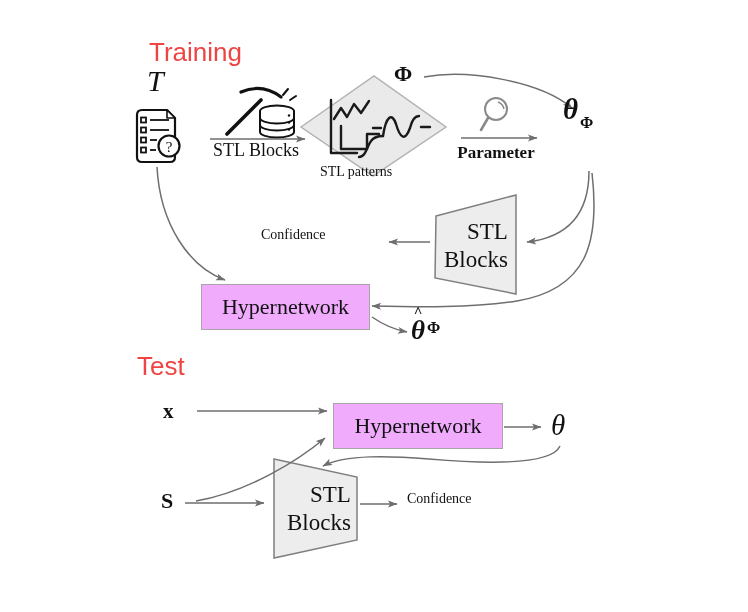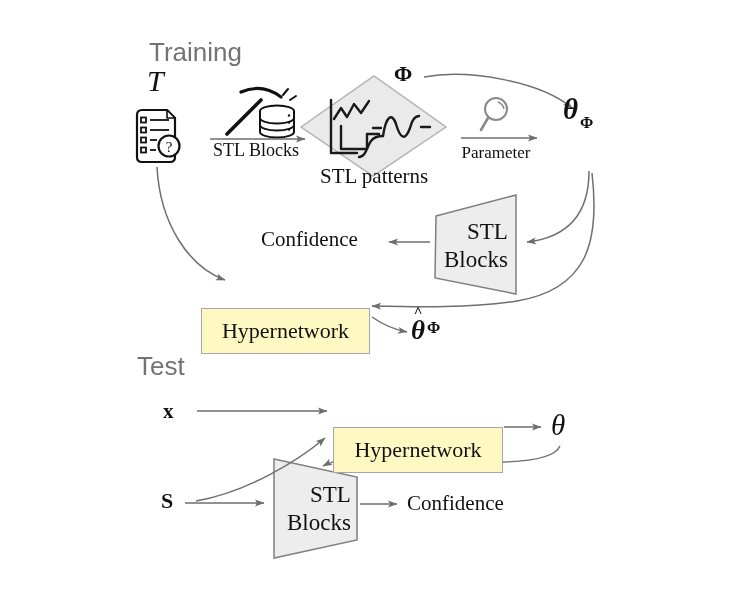--- a/index.html
+++ b/index.html
@@ -1,28 +1,28 @@
 <!DOCTYPE html>
 <html><head>
 <meta charset="utf-8">
 <style>
   html,body{margin:0;padding:0;background:#fff;}
   .canvas{position:relative;width:748px;height:612px;background:#ffffff;overflow:hidden;
           font-family:"Liberation Serif","DejaVu Serif",serif;color:#111;}
   .abs{position:absolute;white-space:nowrap;}
   .sans{font-family:"Liberation Sans","DejaVu Sans",sans-serif;}
   .serif{font-family:"Liberation Serif","DejaVu Serif",serif;}
-  .title{font-size:26px;color:#737373;}
-  .lbl{font-size:21px;}
-  .small{font-size:17px;line-height:22px;text-align:center;}
+  .title{font-size:26px;color:#ef4444;}
+  .lbl{font-size:14px;}
+  .small{font-size:17px;line-height:22px;text-align:center;font-weight:bold;}
   .bold{font-weight:bold;}
   .ital{font-style:italic;}
   svg{position:absolute;left:0;top:0;}
-  .box{position:absolute;background:#fef9c3;border:1.5px solid #a6a6a6;
-       display:flex;align-items:center;justify-content:center;font-size:22px;margin-top:24px;}
+  .box{position:absolute;background:#f0abfc;border:1.5px solid #a6a6a6;
+       display:flex;align-items:center;justify-content:center;font-size:22px;}
   .trap-label{font-size:23px;line-height:28px;text-align:right;}
   .theta-big{font-size:29px;font-weight:bold;font-style:italic;}
   .theta-sub{font-size:16px;font-weight:bold;position:relative;top:9px;left:2px;}
   .hat-col{display:inline-flex;flex-direction:column;align-items:center;line-height:1;}
   .hat{font-size:15px;font-weight:bold;height:9px;line-height:9px;}
   .theta-mid{font-size:27px;font-weight:bold;font-style:italic;line-height:26px;}
   .theta-test{font-size:29px;font-style:italic;}
   .sym{font-size:21px;font-weight:bold;}
 </style>
 </head>

